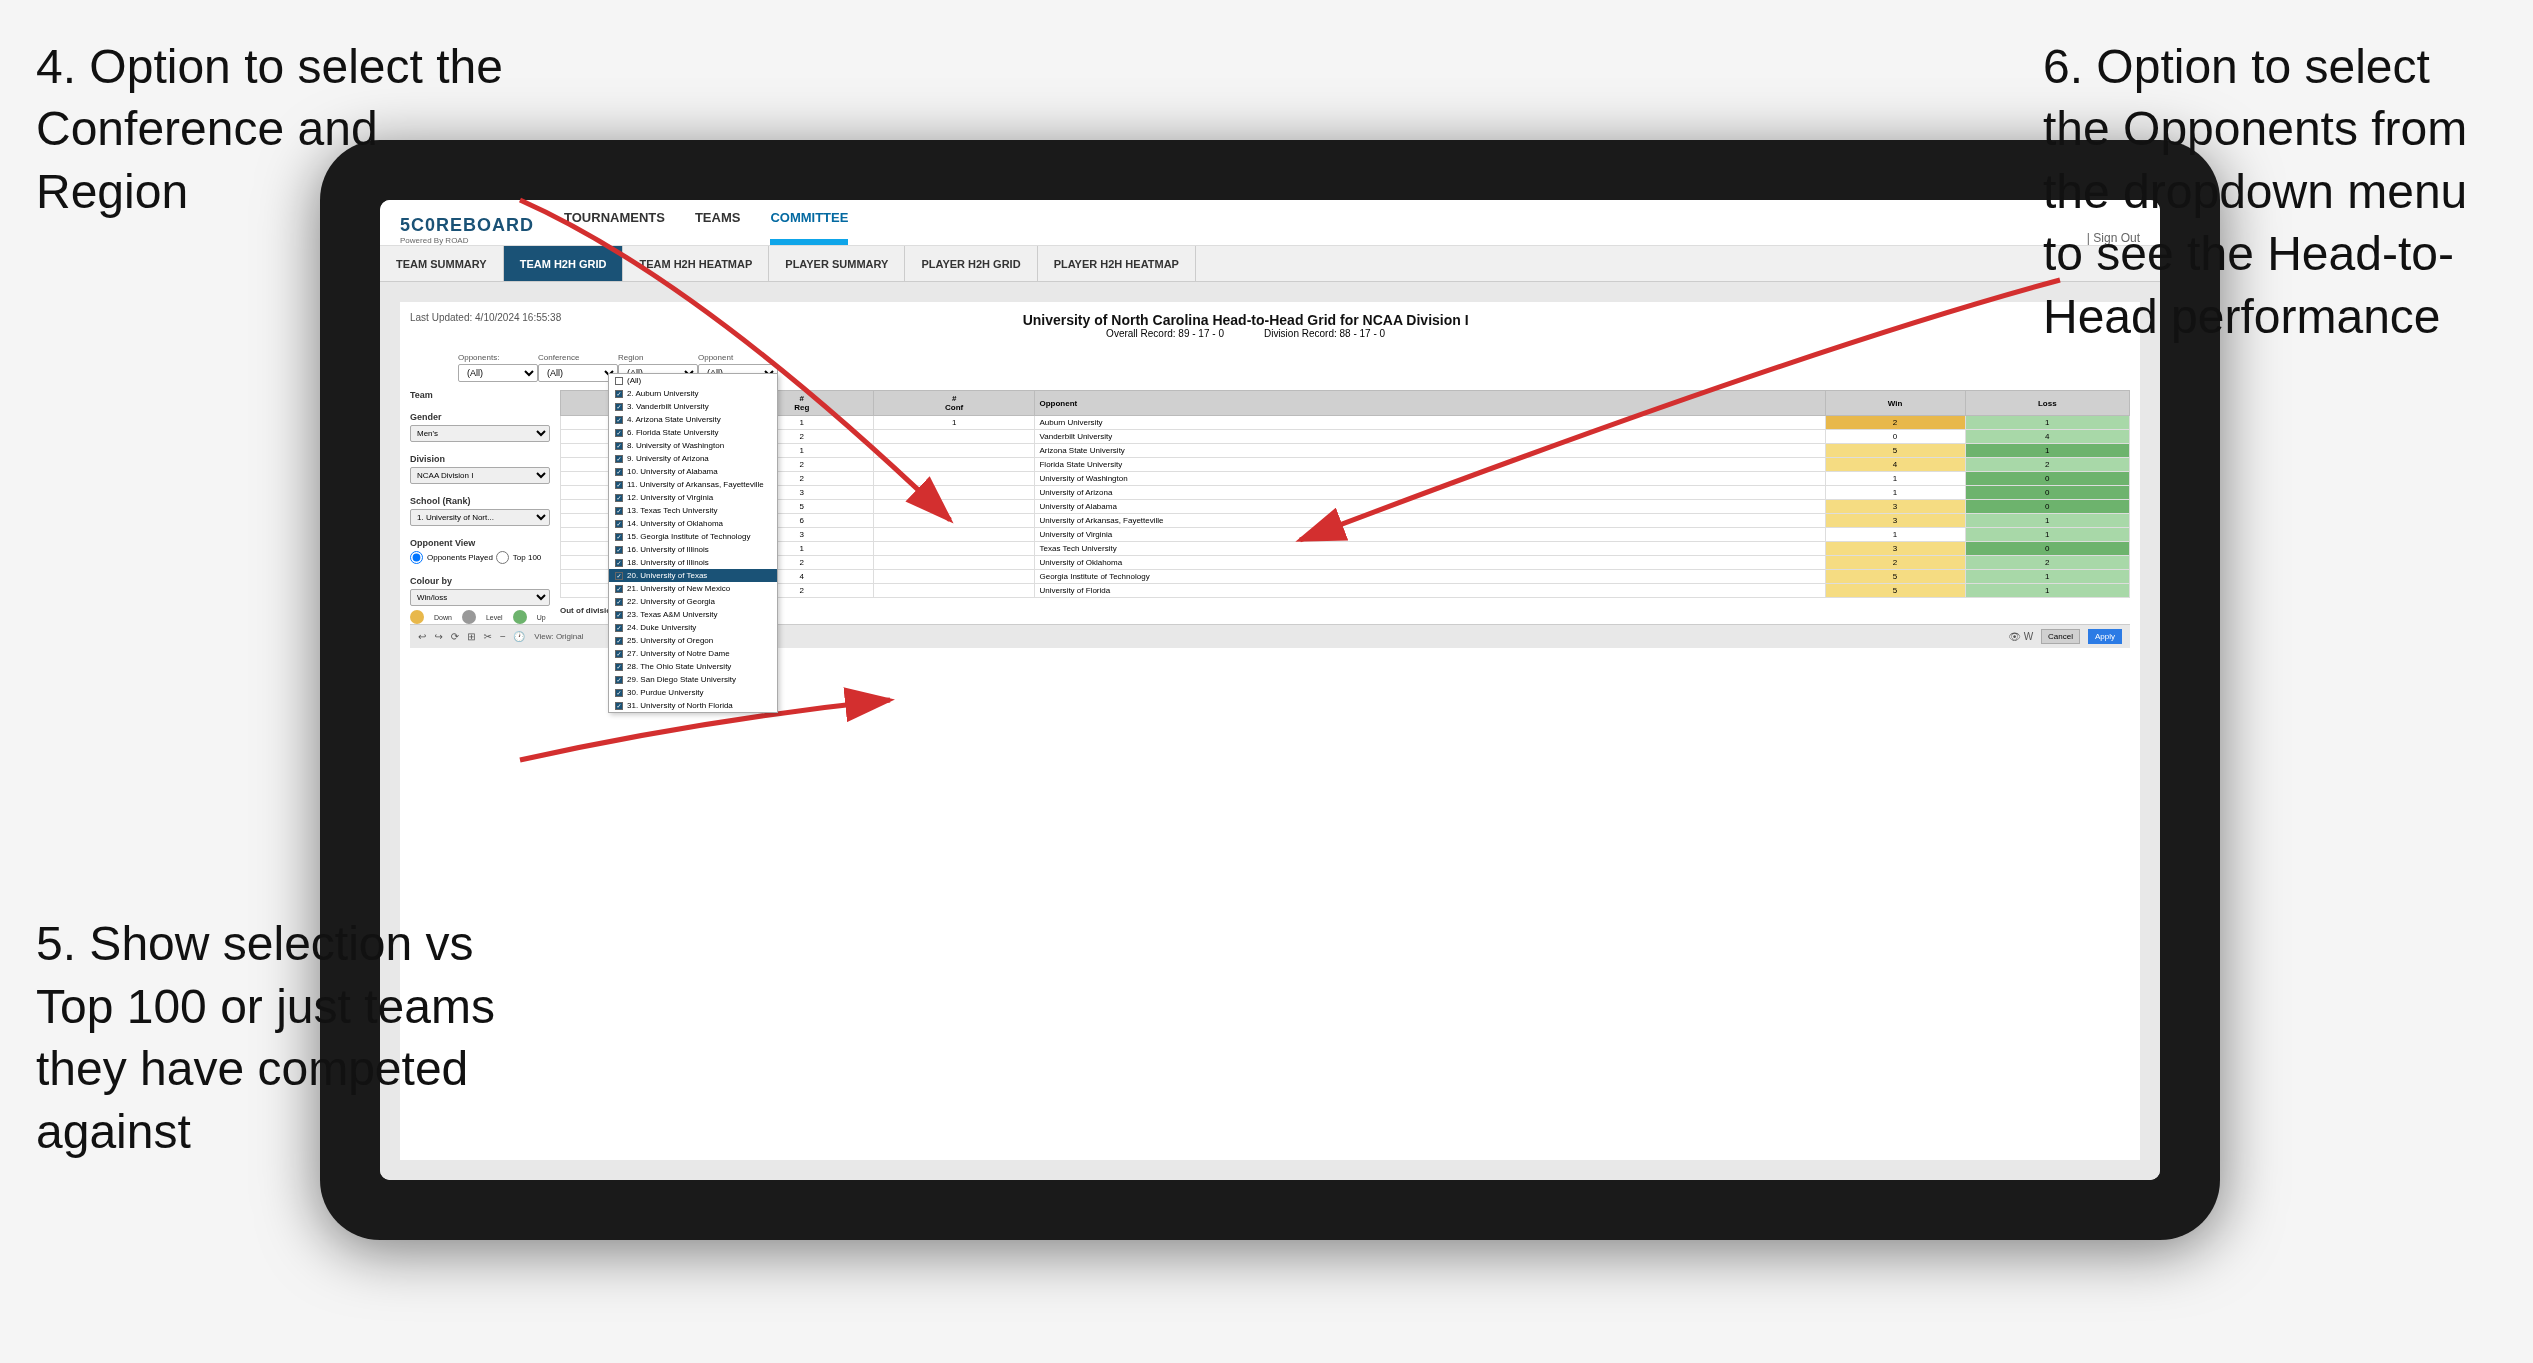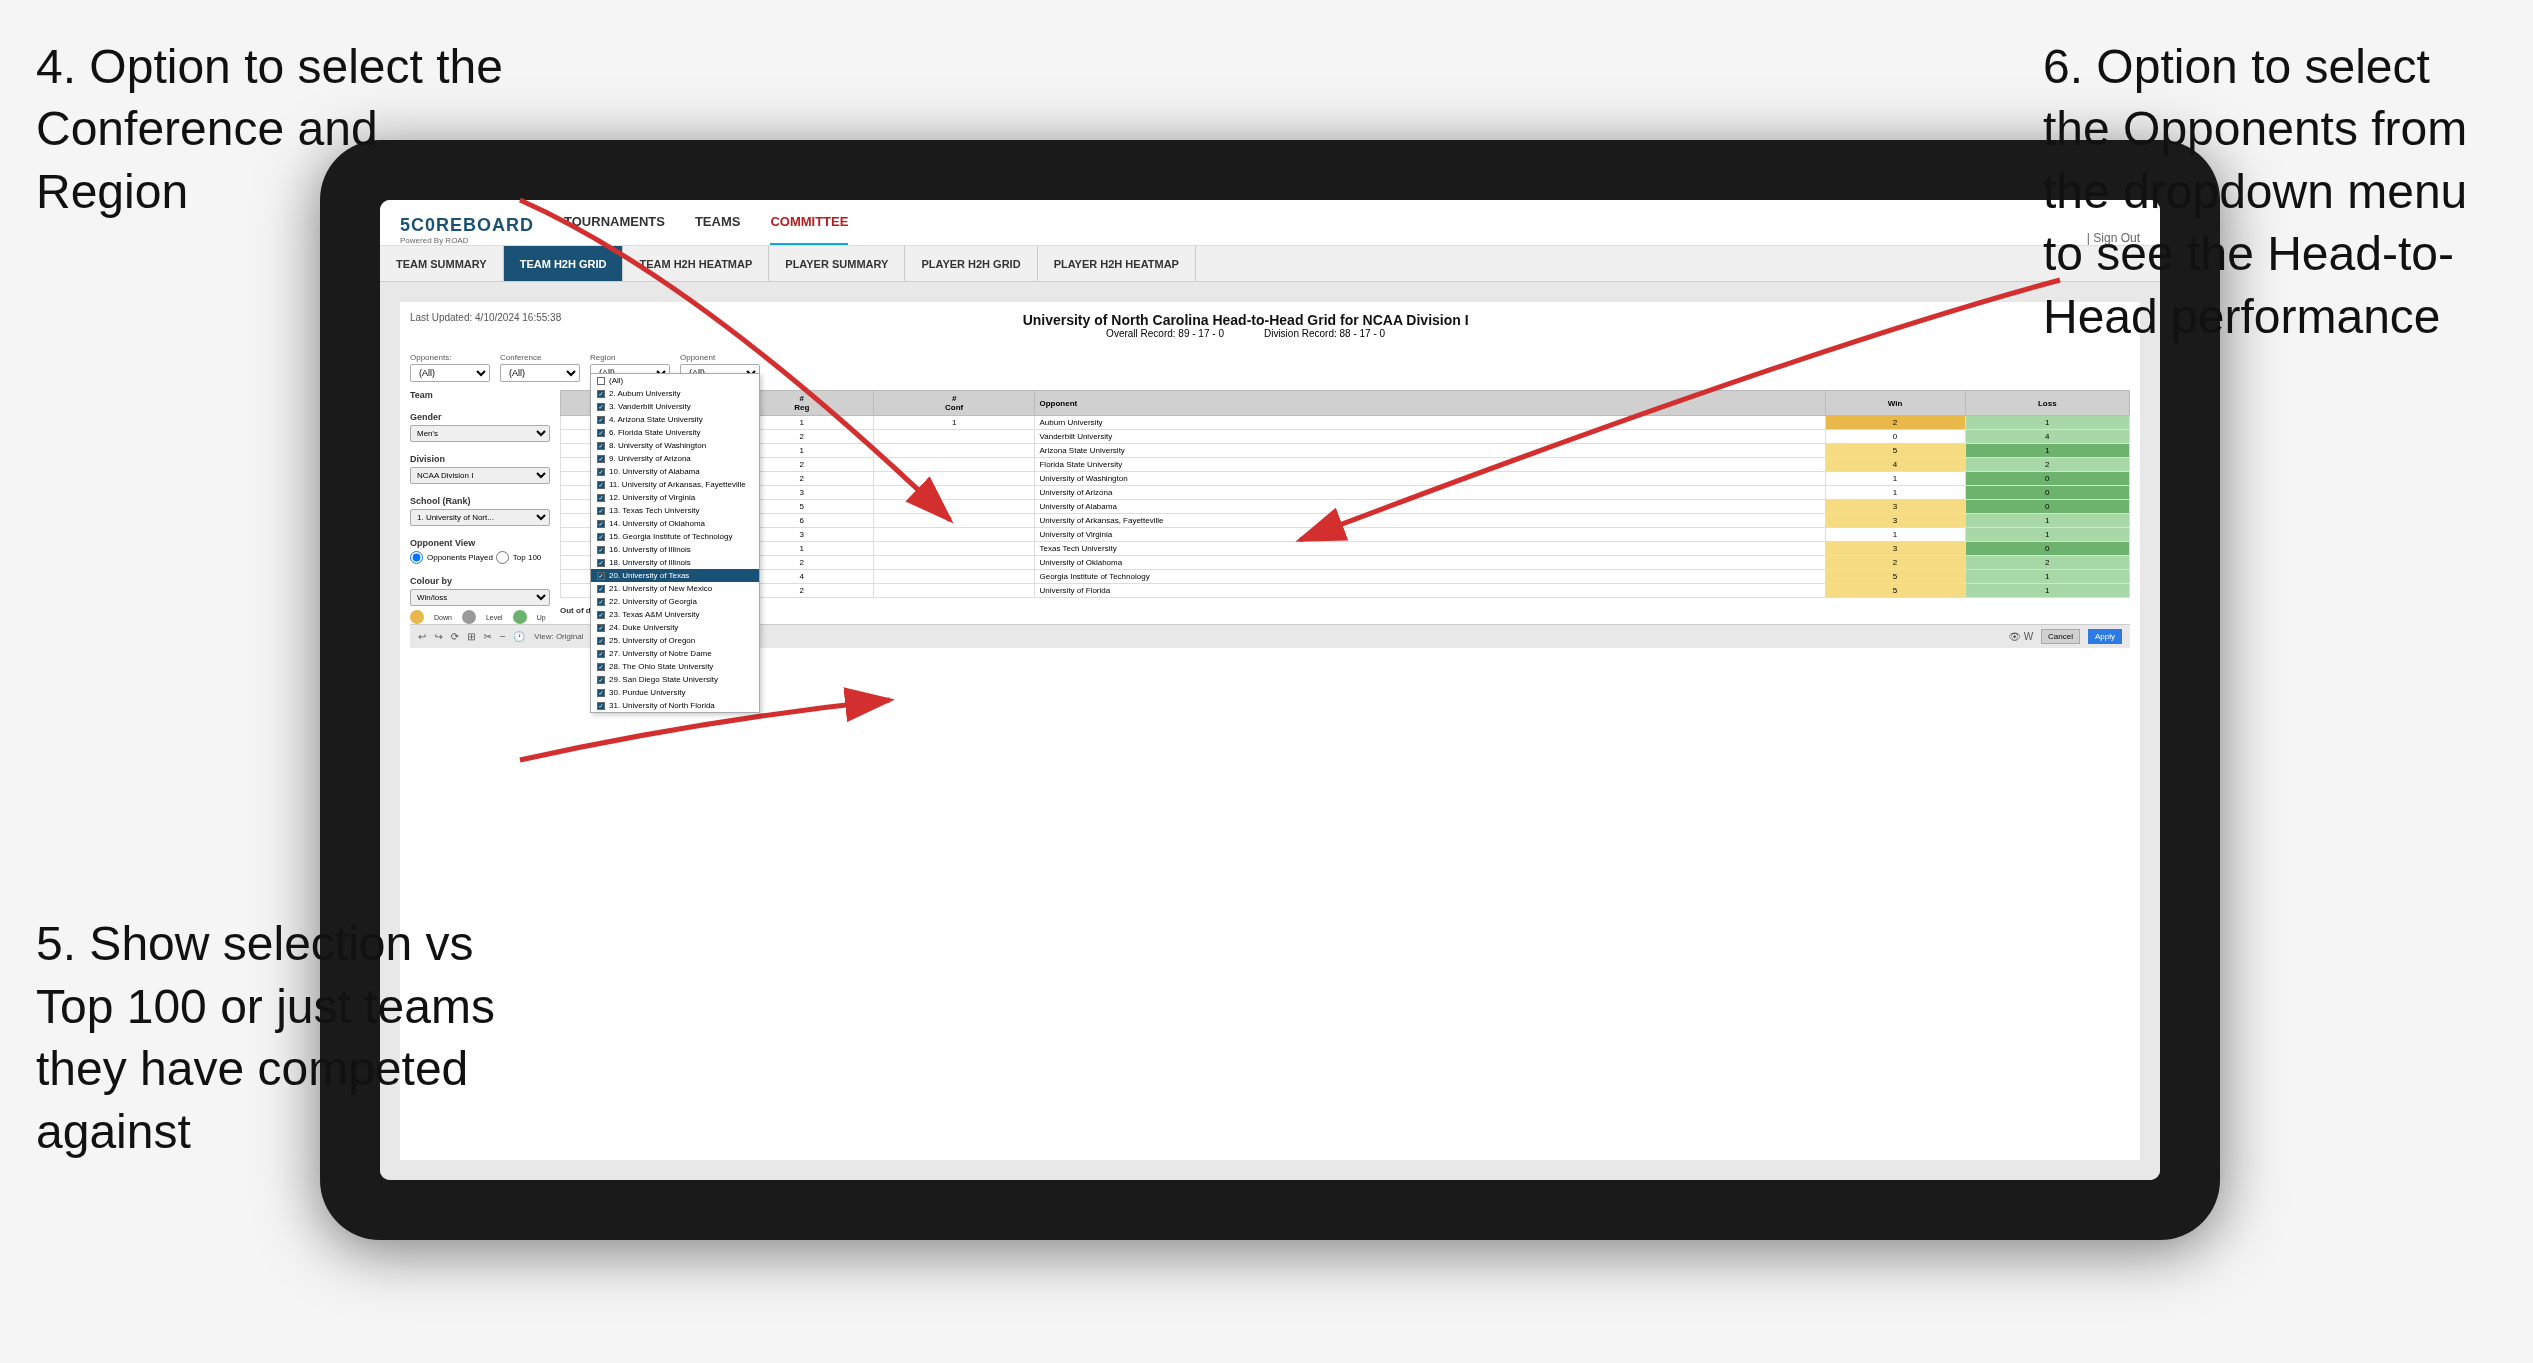--- a/index.html
+++ b/index.html
@@ -89,22 +89,22 @@
     }
     .nav-item {
       font-size: 13px;
       font-weight: 600;
       color: #333;
       text-transform: uppercase;
       cursor: pointer;
       padding: 14px 0;
     }
     .nav-item.active {
-      color: #b91c1c;
-      border-bottom: 2px solid #0ea5e9;
+      color: #0369a1;
+      border-bottom: 6px solid #0ea5e9;
     }
     .nav-signout {
       font-size: 12px;
       color: #666;
     }
 
     
     .sub-nav {
       background: #f0f0f0;
       display: flex;
@@ -170,23 +170,23 @@
       display: flex;
       gap: 40px;
       justify-content: center;
       font-size: 10px;
       margin-bottom: 8px;
     }
 
     
     .filters-row {
       display: flex;
-      gap: 10px;
       margin-bottom: 8px;
       align-items: flex-end;
+      margin-left: 48px;
     }
     .filter-group {
       display: flex;
       flex-direction: column;
       font-size: 9px;
     }
     .filter-group label {
       font-size: 8px;
       color: #555;
       margin-bottom: 2px;

